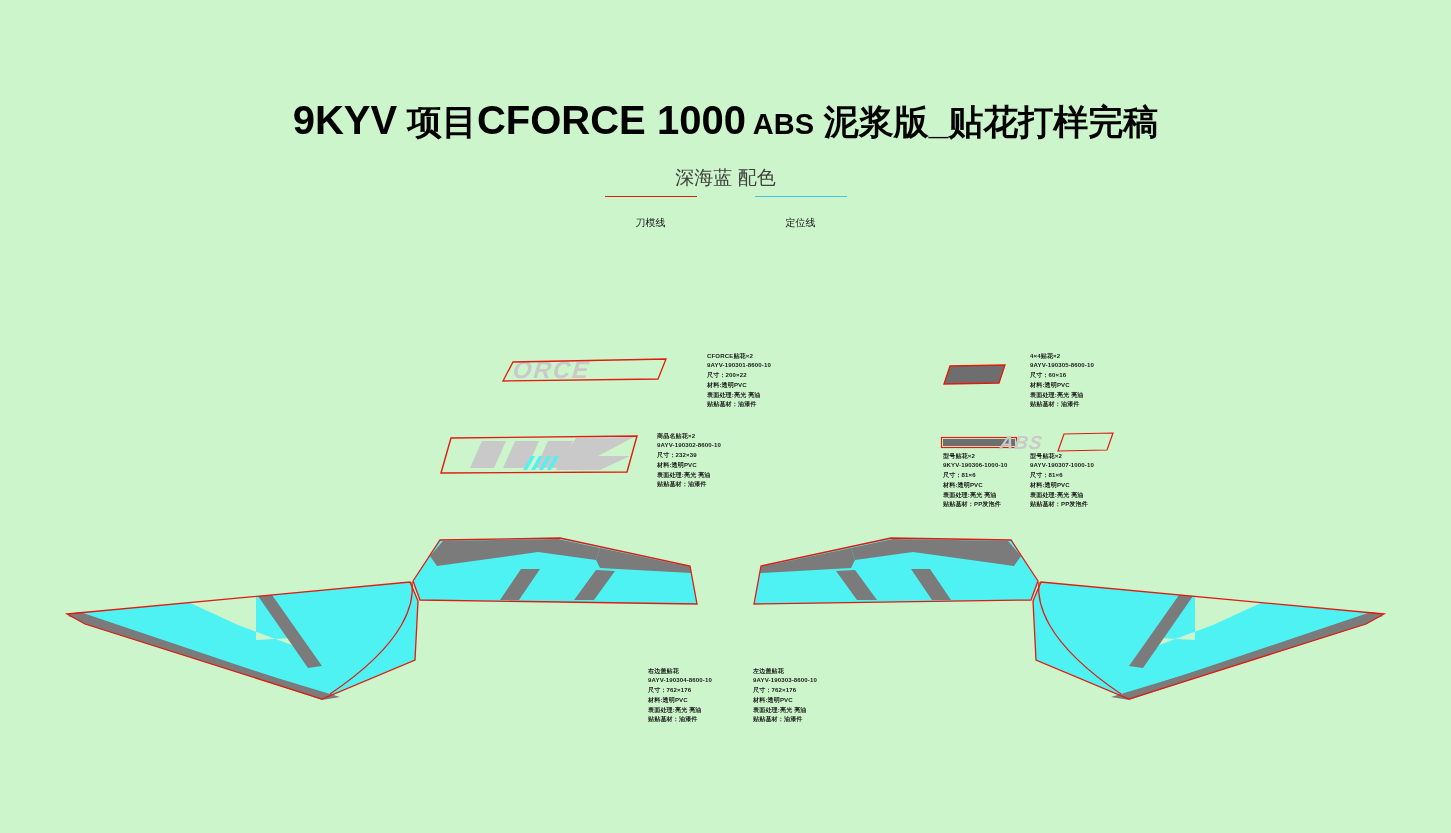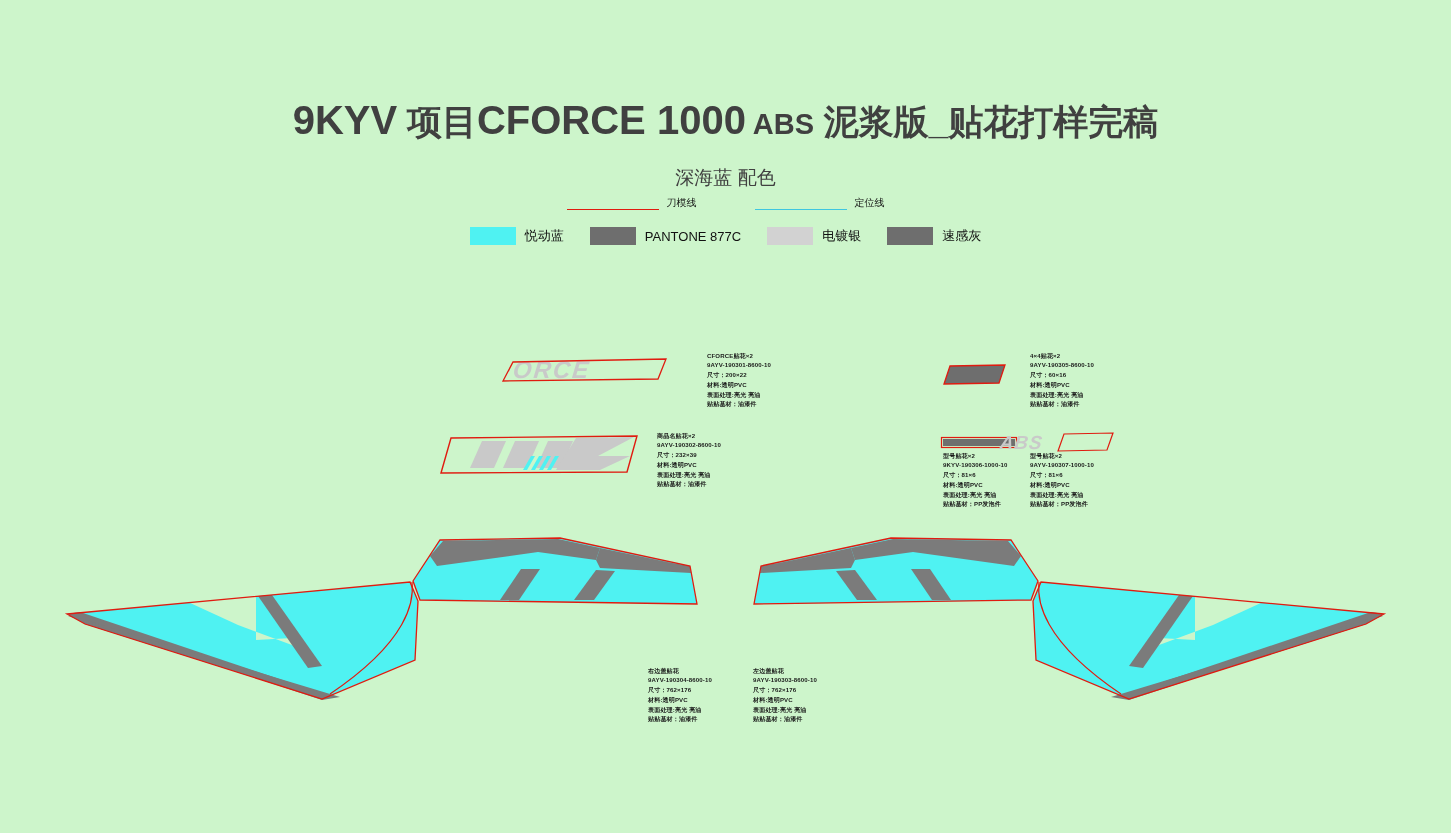--- a/index.html
+++ b/index.html
@@ -8,38 +8,38 @@
     background:#cdf5cb;
     font-family:"Liberation Sans","DejaVu Sans",sans-serif;
     overflow:hidden;position:relative;
   }
   #sheet{position:absolute;inset:0;}
 
   
   .title{
     position:absolute;left:0;top:98px;width:100%;
     text-align:center;
-    font-size:40px;font-weight:bold;color:#404040;
+    font-size:40px;font-weight:bold;color:#000000;
     letter-spacing:0px;white-space:nowrap;
   }
   .title .sm{font-size:29px;}
   .title .md{font-size:35px;}
 
   .subtitle{
     position:absolute;left:0;top:165px;width:100%;
     text-align:center;font-size:19px;color:#404040;
   }
 
   
   .linelegend{
     position:absolute;left:0;top:196px;width:100%;
     display:flex;justify-content:center;align-items:center;gap:58px;
     font-size:10px;color:#111;
   }
-  .ll-item{display:flex;align-items:flex-end;gap:8px;}
+  .ll-item{display:flex;align-items:center;gap:19px;flex-direction:column;}
   .ll-rule{display:block;width:92px;height:0;border-top-width:1.4px;border-top-style:solid;}
   .ll-rule.die{border-top-color:#e01b10;}
   .ll-rule.pos{border-top-color:#3fc6e0;}
 
   
   .swlegend{
     position:absolute;left:0;top:227px;width:100%;
     display:flex;justify-content:center;align-items:center;gap:26px;
     font-size:13px;color:#111;
   }
@@ -74,38 +74,20 @@
     <div class="ll-item">
       <span class="ll-rule die"></span>
       <span>刀模线</span>
     </div>
     <div class="ll-item">
       <span class="ll-rule pos"></span>
       <span>定位线</span>
     </div>
   </div>
 
-  <div class="swlegend">
-    <div class="sw-item">
-      <span class="sw-chip" style="background:#4ff2f2"></span>
-      <span>悦动蓝</span>
-    </div>
-    <div class="sw-item">
-      <span class="sw-chip" style="background:#6e6e6e"></span>
-      <span>PANTONE 877C</span>
-    </div>
-    <div class="sw-item">
-      <span class="sw-chip" style="background:#d2d2d2"></span>
-      <span>电镀银</span>
-    </div>
-    <div class="sw-item">
-      <span class="sw-chip" style="background:#6e6e6e"></span>
-      <span>速感灰</span>
-    </div>
-  </div>
 
   <svg class="art" viewBox="0 0 1451 833">
     <defs>
       <clipPath id="clipCforce">
         <path d="M503,381 L513,362 L666,359 L658,379 Z"></path>
       </clipPath>
       <clipPath id="clip4x4">
         <path d="M944,384 L950,366 L1005,365 L999,383 Z"></path>
       </clipPath>
       <clipPath id="clipBadge">

